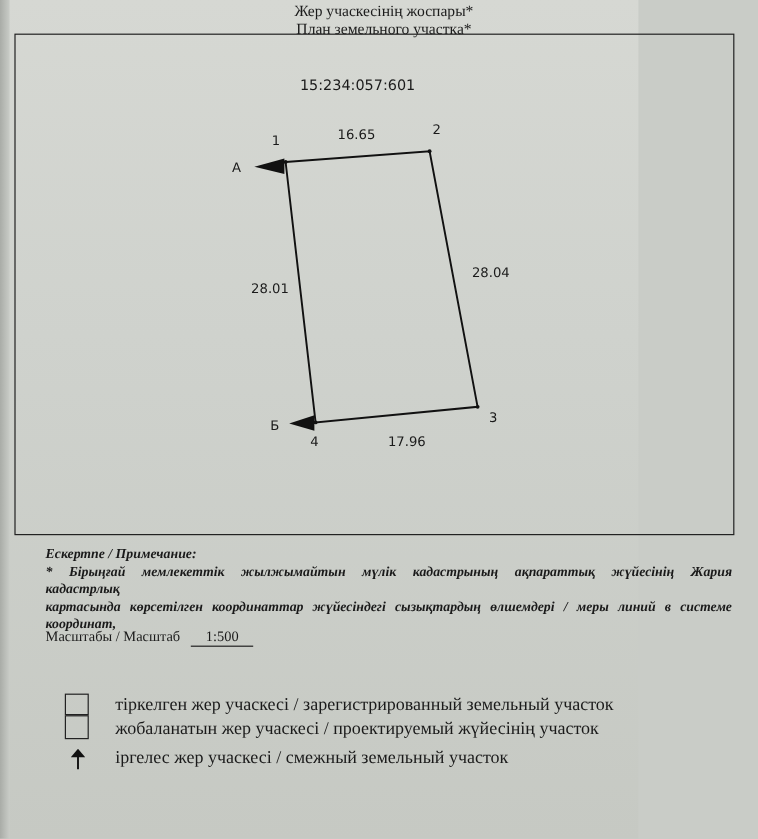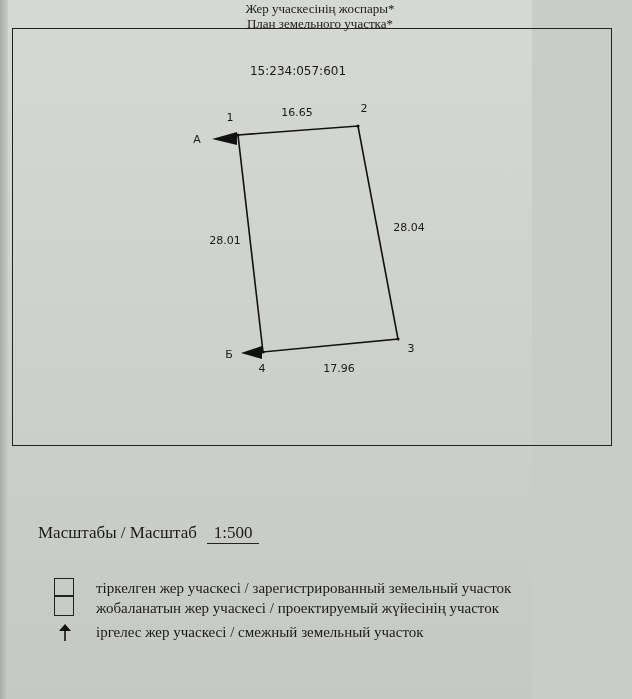--- a/index.html
+++ b/index.html
@@ -13,21 +13,21 @@
   .t1{top:1px;left:4px;}
   .t2{top:16px;left:4px;}
   .frame{position:absolute;left:12px;top:28px;width:600px;height:418px;
          border:1.5px solid #222;box-sizing:border-box;}
   svg.plan{position:absolute;left:0;top:0;}
   .note{position:absolute;left:38px;top:455px;width:572px;font-size:11.5px;
         font-style:italic;font-weight:bold;line-height:14.5px;}
   .note-head{display:block;}
   .note-body{display:block;text-align:justify;text-align-last:justify;word-spacing:3px;}
   .note-last{display:block;text-align:justify;text-align-last:justify;word-spacing:6px;}
-  .scale{position:absolute;left:38px;top:523px;font-size:17px;}
+  .scale{position:absolute;left:38px;top:523px;font-size:12px;}
   .scale-val{display:inline-block;border-bottom:1.2px solid #222;width:52px;text-align:center;margin-left:6px;}
   .legend-head{position:absolute;left:38px;top:546px;font-size:12.5px;}
   .legend{position:absolute;left:54px;top:578px;}
   .legend-row{position:absolute;left:0;height:20px;white-space:nowrap;}
   .legend-box{position:absolute;left:0;width:20px;height:18px;border:1.6px solid #222;box-sizing:border-box;}
   .legend-label{position:absolute;left:42px;font-size:15px;top:2px;}
   .arrow-ico{position:absolute;left:4px;top:0;}
 </style>
 </head>
 <body>
@@ -63,20 +63,23 @@
 
       <text x="197" y="143" text-anchor="middle">А</text>
       <text x="229" y="358" text-anchor="middle">Б</text>
     </g>
 
     <polygon points="212,139 237,132 237,145" fill="#111"></polygon>
     <polygon points="241,353 262,346 262,359" fill="#111"></polygon>
   </svg>
 
   <div class="note">
+    <span class="note-head">Ескертпе / Примечание:</span>
+    <span class="note-body">* Бірыңғай мемлекеттік жылжымайтын мүлік кадастрының ақпараттық жүйесінің Жария кадастрлық</span>
+    <span class="note-body">картасында көрсетілген координаттар жүйесіндегі сызықтардың өлшемдері / меры линий в системе координат,</span>
   </div>
 
   <div class="scale">
     <span>Масштабы / Масштаб</span>
     <span class="scale-val">1:500</span>
   </div>
 
 
   <div class="legend">
     <div class="legend-row" style="top:0;">

